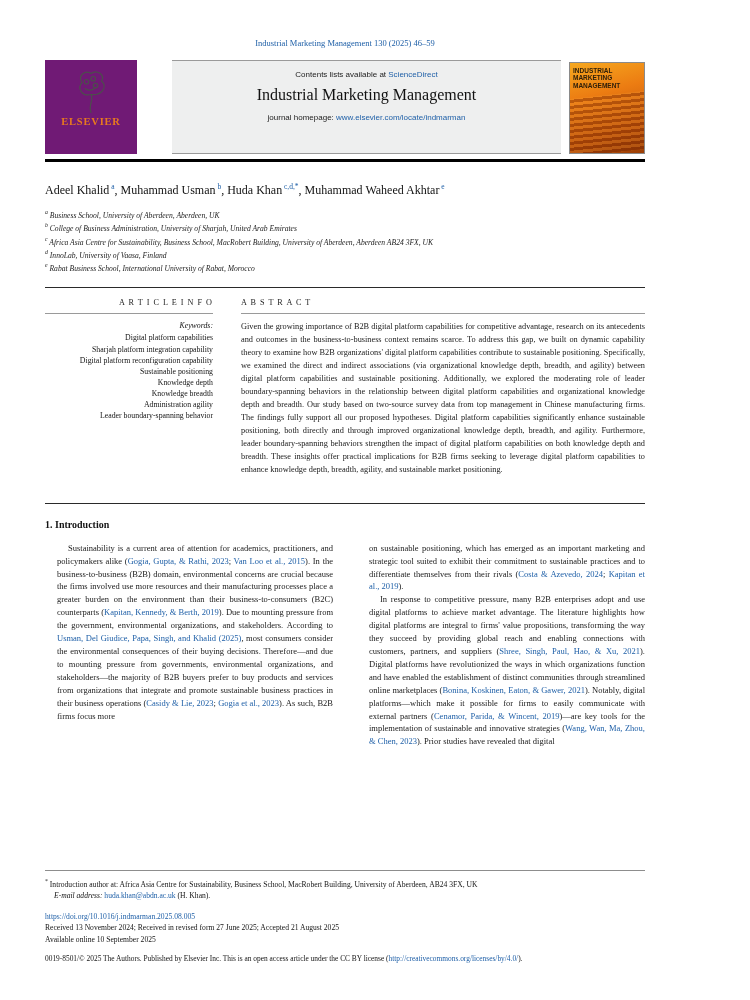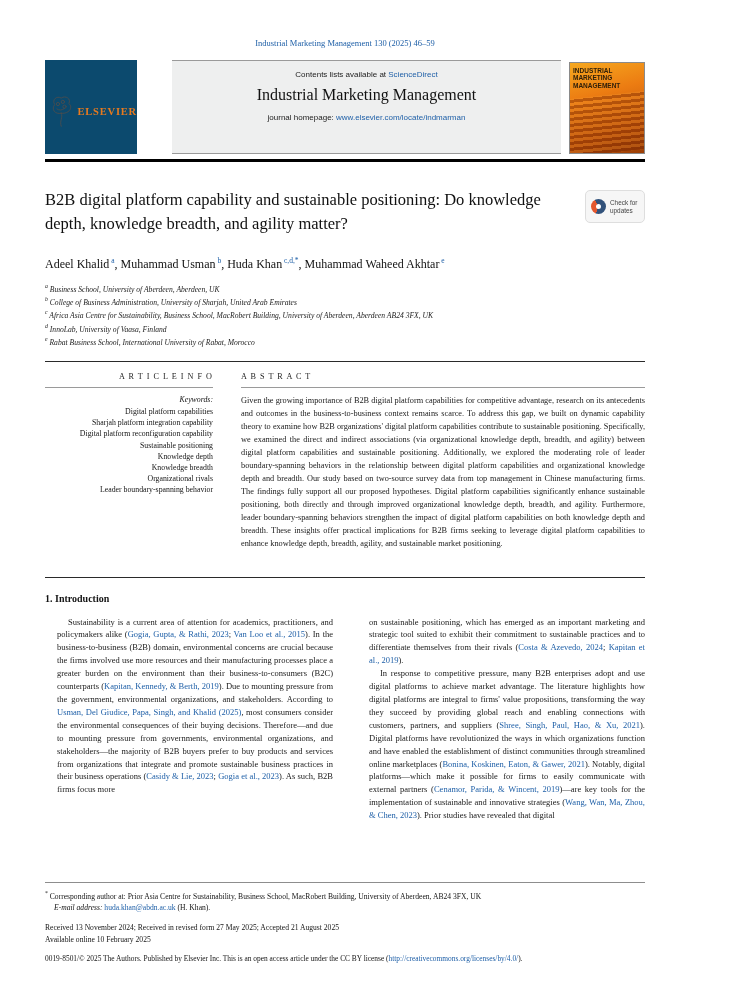--- a/index.html
+++ b/index.html
@@ -11,21 +11,21 @@
     -webkit-font-smoothing: antialiased;
   }
   .page { position: relative; width: 690px; height: 1000px; overflow: hidden; background: #fff; }
 
   
   .journal-ref { padding-top: 38px; text-align: center; font-size: 8.5px; }
   .journal-ref span { color: #2161a8; }
 
   
   .masthead { display: flex; align-items: stretch; margin: 12px 45px 0 45px; border-bottom: 3px solid #000; padding-bottom: 5px; }
-  .logo-cell { width: 92px; flex: none; display: flex; flex-direction: row; align-items: center; padding-top: 6px; background: #0c4a6e; }
+  .logo-cell { width: 92px; flex: none; display: flex; flex-direction: column; align-items: center; padding-top: 6px; background: #701a75; }
   .elsevier-word { margin-top: 2px; font-family: "Liberation Serif", serif; font-weight: bold; font-size: 10.5px; letter-spacing: 0.8px; color: #e87a1e; }
   .mast-center { flex: 1; background: #eeefef; border-top: 1px solid #9a9a9a; border-bottom: 1px solid #9a9a9a; text-align: center; padding: 9px 8px 9px; margin-left: 35px; }
   .contents-line, .homepage-line { font-family: "Liberation Sans", sans-serif; font-size: 8px; color: #222; }
   .mast-title { font-size: 16px; margin: 7px 0 9px; color: #111; }
   .link { color: #2161a8; cursor: pointer; }
   .cover-cell { width: 84px; flex: none; display: flex; justify-content: flex-end; align-items: flex-start; padding-top: 2px; }
   .cover { width: 76px; height: 92px; border: 1px solid #8a8a8a; background: linear-gradient(165deg, #f6a81f 0%, #ec7c12 35%, #c05409 75%, #9c3f06 100%); padding: 4px 3px; position: relative; overflow: hidden; }
   .cover-title { position: relative; z-index: 2; font-family: "Liberation Sans", sans-serif; font-weight: bold; font-size: 6.5px; line-height: 1.15; color: #30200a; text-transform: uppercase; }
   .cover-pattern { position: absolute; left: 0; right: 0; bottom: 0; height: 58px; opacity: 0.5;
     background: repeating-linear-gradient(0deg, rgba(90,20,0,0.65) 0 3px, rgba(255,190,90,0.25) 3px 6px);
@@ -114,27 +114,20 @@
 
     <div class="cover-cell">
       <div class="cover">
         <div class="cover-title">Industrial Marketing Management</div>
         <div class="cover-pattern"></div>
       </div>
     </div>
   </div>
 
   <div class="content">
-    <div class="title-row">
-      <h1 class="article-title">B2B digital platform capability and sustainable positioning: Do knowledge depth, knowledge breadth, and agility matter?</h1>
-      <div class="check-badge">
-        <div class="badge-icon"></div>
-        <div class="badge-text">Check for updates</div>
-      </div>
-    </div>
 
     <div class="authors"><span>Adeel Khalid</span><sup class="asup"> a</sup><span>, </span><span>Muhammad Usman</span><sup class="asup"> b</sup><span>, </span><span>Huda Khan</span><sup class="asup"> c,d,*</sup><span>, </span><span>Muhammad Waheed Akhtar</span><sup class="asup"> e</sup></div>
     <div class="affils">
         <div class="affil"><sup>a</sup> Business School, University of Aberdeen, Aberdeen, UK</div>
         <div class="affil"><sup>b</sup> College of Business Administration, University of Sharjah, United Arab Emirates</div>
         <div class="affil"><sup>c</sup> Africa Asia Centre for Sustainability, Business School, MacRobert Building, University of Aberdeen, Aberdeen AB24 3FX, UK</div>
         <div class="affil"><sup>d</sup> InnoLab, University of Vaasa, Finland</div>
         <div class="affil"><sup>e</sup> Rabat Business School, International University of Rabat, Morocco</div>
       </div>
 
@@ -145,21 +138,21 @@
         <div class="sec-head">A R T I C L E  I N F O</div>
         <div class="sec-rule"></div>
         <div class="kw-label">Keywords:</div>
         <div>
             <div class="kw">Digital platform capabilities</div>
             <div class="kw">Sharjah platform integration capability</div>
             <div class="kw">Digital platform reconfiguration capability</div>
             <div class="kw">Sustainable positioning</div>
             <div class="kw">Knowledge depth</div>
             <div class="kw">Knowledge breadth</div>
-            <div class="kw">Organizational rivals</div>
+            <div class="kw">Administration agility</div>
             <div class="kw">Leader boundary-spanning behavior</div>
           </div>
       </div>
       <div class="abs-col">
         <div class="sec-head">A B S T R A C T</div>
         <div class="sec-rule"></div>
         <p class="abs-text">Given the growing importance of B2B digital platform capabilities for competitive advantage, research on its antecedents and outcomes in the business-to-business context remains scarce. To address this gap, we built on dynamic capability theory to examine how B2B organizations' digital platform capabilities contribute to sustainable positioning. Specifically, we examined the direct and indirect associations (via organizational knowledge depth, breadth, and agility) between digital platform capabilities and sustainable positioning. Additionally, we explored the moderating role of leader boundary-spanning behaviors in the relationship between digital platform capabilities and organizational knowledge depth and breadth. Our study based on two-source survey data from top management in Chinese manufacturing firms. The findings fully support all our proposed hypotheses. Digital platform capabilities significantly enhance sustainable positioning, both directly and through improved organizational knowledge depth, breadth, and agility. Furthermore, leader boundary-spanning behaviors strengthen the impact of digital platform capabilities on both knowledge depth and breadth. These insights offer practical implications for B2B firms seeking to leverage digital platform capabilities to enhance knowledge depth, breadth, agility, and sustainable market positioning.</p>
       </div>
     </div>
 
@@ -175,27 +168,28 @@
             <p class="para"><span>on sustainable positioning, which has emerged as an important marketing and strategic tool suited to exhibit their commitment to sustainable practices and to differentiate themselves from their rivals (</span><span class="cite">Costa &amp; Azevedo, 2024</span><span>; </span><span class="cite">Kapitan et al., 2019</span><span>).</span></p>
             <p class="para indent"><span>In response to competitive pressure, many B2B enterprises adopt and use digital platforms to achieve market advantage. The literature highlights how digital platforms are integral to firms' value propositions, transforming the way they succeed by providing global reach and enabling connections with customers, partners, and suppliers (</span><span class="cite">Shree, Singh, Paul, Hao, &amp; Xu, 2021</span><span>). Digital platforms have revolutionized the ways in which organizations function and have enabled the establishment of distinct communities through streamlined online marketplaces (</span><span class="cite">Bonina, Koskinen, Eaton, &amp; Gawer, 2021</span><span>). Notably, digital platforms—which make it possible for firms to easily communicate with external partners (</span><span class="cite">Cenamor, Parida, &amp; Wincent, 2019</span><span>)—are key tools for the implementation of sustainable and innovative strategies (</span><span class="cite">Wang, Wan, Ma, Zhou, &amp; Chen, 2023</span><span>). Prior studies have revealed that digital</span></p>
           </div>
       </div>
     </div>
   </div>
 
   <div class="footer">
     <div class="foot-rule"></div>
     <div class="fnote">
-      <sup>*</sup><span> Corresponding author at: Prior Asia Centre for Sustainability, Business School, MacRobert Building, University of Aberdeen, AB24 3FX, UK</span>
+      <sup>*</sup><span> Introduction author at: Africa Asia Centre for Sustainability, Business School, MacRobert Building, University of Aberdeen, AB24 3FX, UK</span>
     </div>
     <div class="fnote fnote-line2">
       <span class="em-label">E-mail address: </span><span class="link">huda.khan@abdn.ac.uk</span><span> (H. Khan).</span>
     </div>
     <div class="doi-block">
-      <div>Received 13 November 2024; Received in revised form 27 May 2025; Accepted 21 August 2025</div>
-      <div>Available online 10 February 2025</div>
+      <div><span class="link">https://doi.org/10.1016/j.indmarman.2025.08.005</span></div>
+      <div>Received 13 November 2024; Received in revised form 27 June 2025; Accepted 21 August 2025</div>
+      <div>Available online 10 September 2025</div>
     </div>
     <div class="copyright">
       <span>0019-8501/© 2025 The Authors. Published by Elsevier Inc. This is an open access article under the CC BY license (</span><span class="link">http://creativecommons.org/licenses/by/4.0/</span><span>).</span>
     </div>
   </div>
 
 </div>
 
 </body></html>

